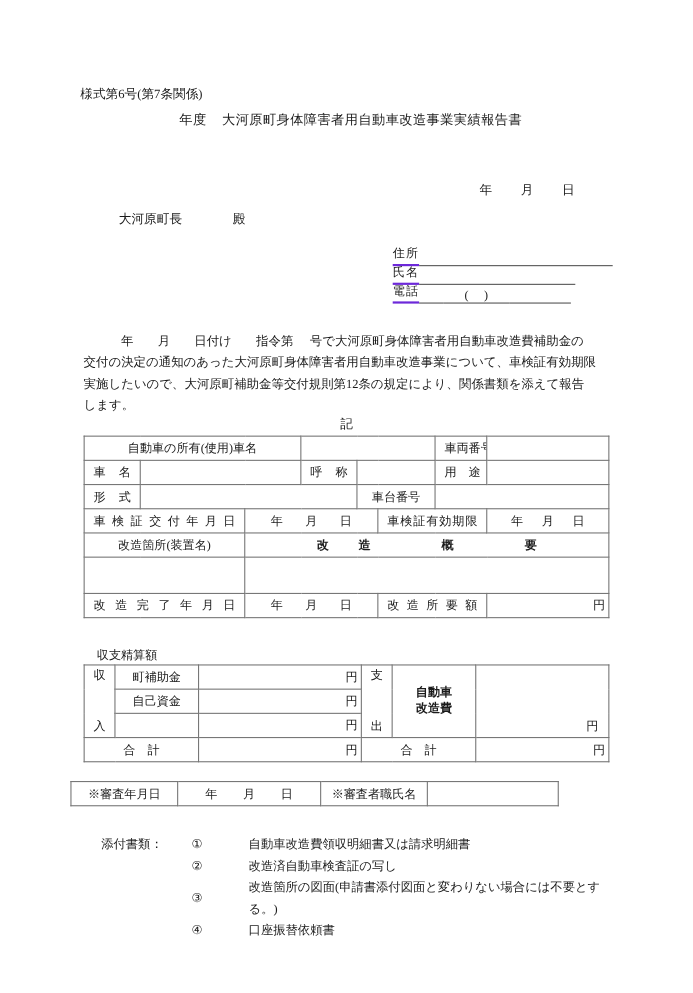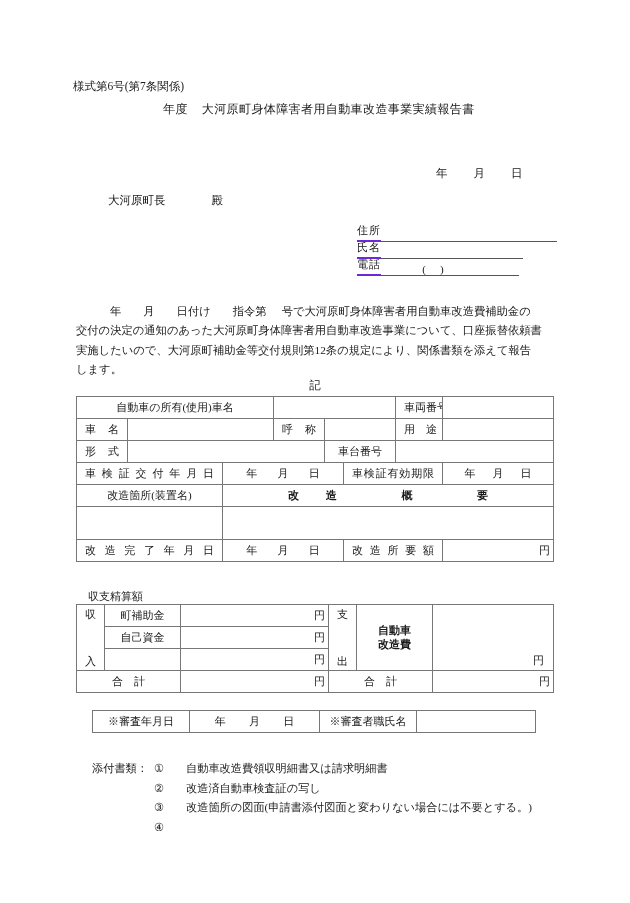--- a/index.html
+++ b/index.html
@@ -151,21 +151,21 @@
     display: block;
     text-align: center;
     line-height: 1.25;
     white-space: normal;
     font-weight: bold;
   }
 
   #main-table { left: 76px; top: 396px; width: 477px; }
   #settle-label { left: 88px; top: 589px; font-size: 11px; }
   #settle-table { left: 76px; top: 604px; width: 477px; }
-  #review-table { left: 92px; top: 710px; width: 443px; }
+  #review-table { left: 64px; top: 710px; width: 443px; }
 
   
   .datecell {
     display: flex;
     justify-content: space-around;
     align-items: center;
     padding: 0 10px;
   }
 
   
@@ -178,21 +178,21 @@
     padding: 0 6px 2px 0;
     box-sizing: border-box;
   }
 
   
   #attachments {
     left: 92px; top: 759px;
     font-size: 11.2px;
     line-height: 19.5px;
   }
-  .att-row { display: flex; align-items: center; }
+  .att-row { display: flex; align-items: center; gap: 20px; }
   .att-lead { width: 62px; flex: 0 0 auto; }
   .att-num { width: 32px; flex: 0 0 auto; text-align: left; }
   .att-text { flex: 1 1 auto; }
 </style>
 </head>
 <body>
 
 <div class="page">
 
   <div class="abs t" id="form-number">様式第6号(第7条関係)</div>
@@ -221,21 +221,21 @@
     <div class="app-row">
       <span class="app-label">電話</span>
       <span class="app-rule" style="max-width:22px;"></span>
       <span class="tel-paren"><span class="pp">(</span><span>)</span></span>
       <span class="app-rule" style="max-width:56px;"></span>
     </div>
   </div>
 
   <div class="abs" id="body-paragraph">
     <div><span class="indent"></span><span>年</span><span class="bspace"></span><span>月</span><span class="bspace"></span><span>日付け</span><span class="bspace"></span><span>指令第</span><span class="bspace-s"></span><span>号で大河原町身体障害者用自動車改造費補助金の</span></div>
-    <div>交付の決定の通知のあった大河原町身体障害者用自動車改造事業について、口座振替依頼書</div>
+    <div>交付の決定の通知のあった大河原町身体障害者用自動車改造事業について、車検証有効期限</div>
     <div>実施したいので、大河原町補助金等交付規則第12条の規定により、関係書類を添えて報告</div>
     <div>します。</div>
   </div>
 
   <div class="abs" id="ki-mark">記</div>
 
   <table class="grid" id="main-table">
     <colgroup>
       <col style="width:51px">
       <col style="width:95px">
@@ -458,16 +458,17 @@
       <span class="att-text">改造済自動車検査証の写し</span>
     </div>
     <div class="att-row">
       <span class="att-lead"></span>
       <span class="att-num">③</span>
       <span class="att-text">改造箇所の図面(申請書添付図面と変わりない場合には不要とする。)</span>
     </div>
     <div class="att-row">
       <span class="att-lead"></span>
       <span class="att-num">④</span>
+      <span class="att-text">口座振替依頼書</span>
     </div>
   </div>
 
 </div>
 
 </body></html>

